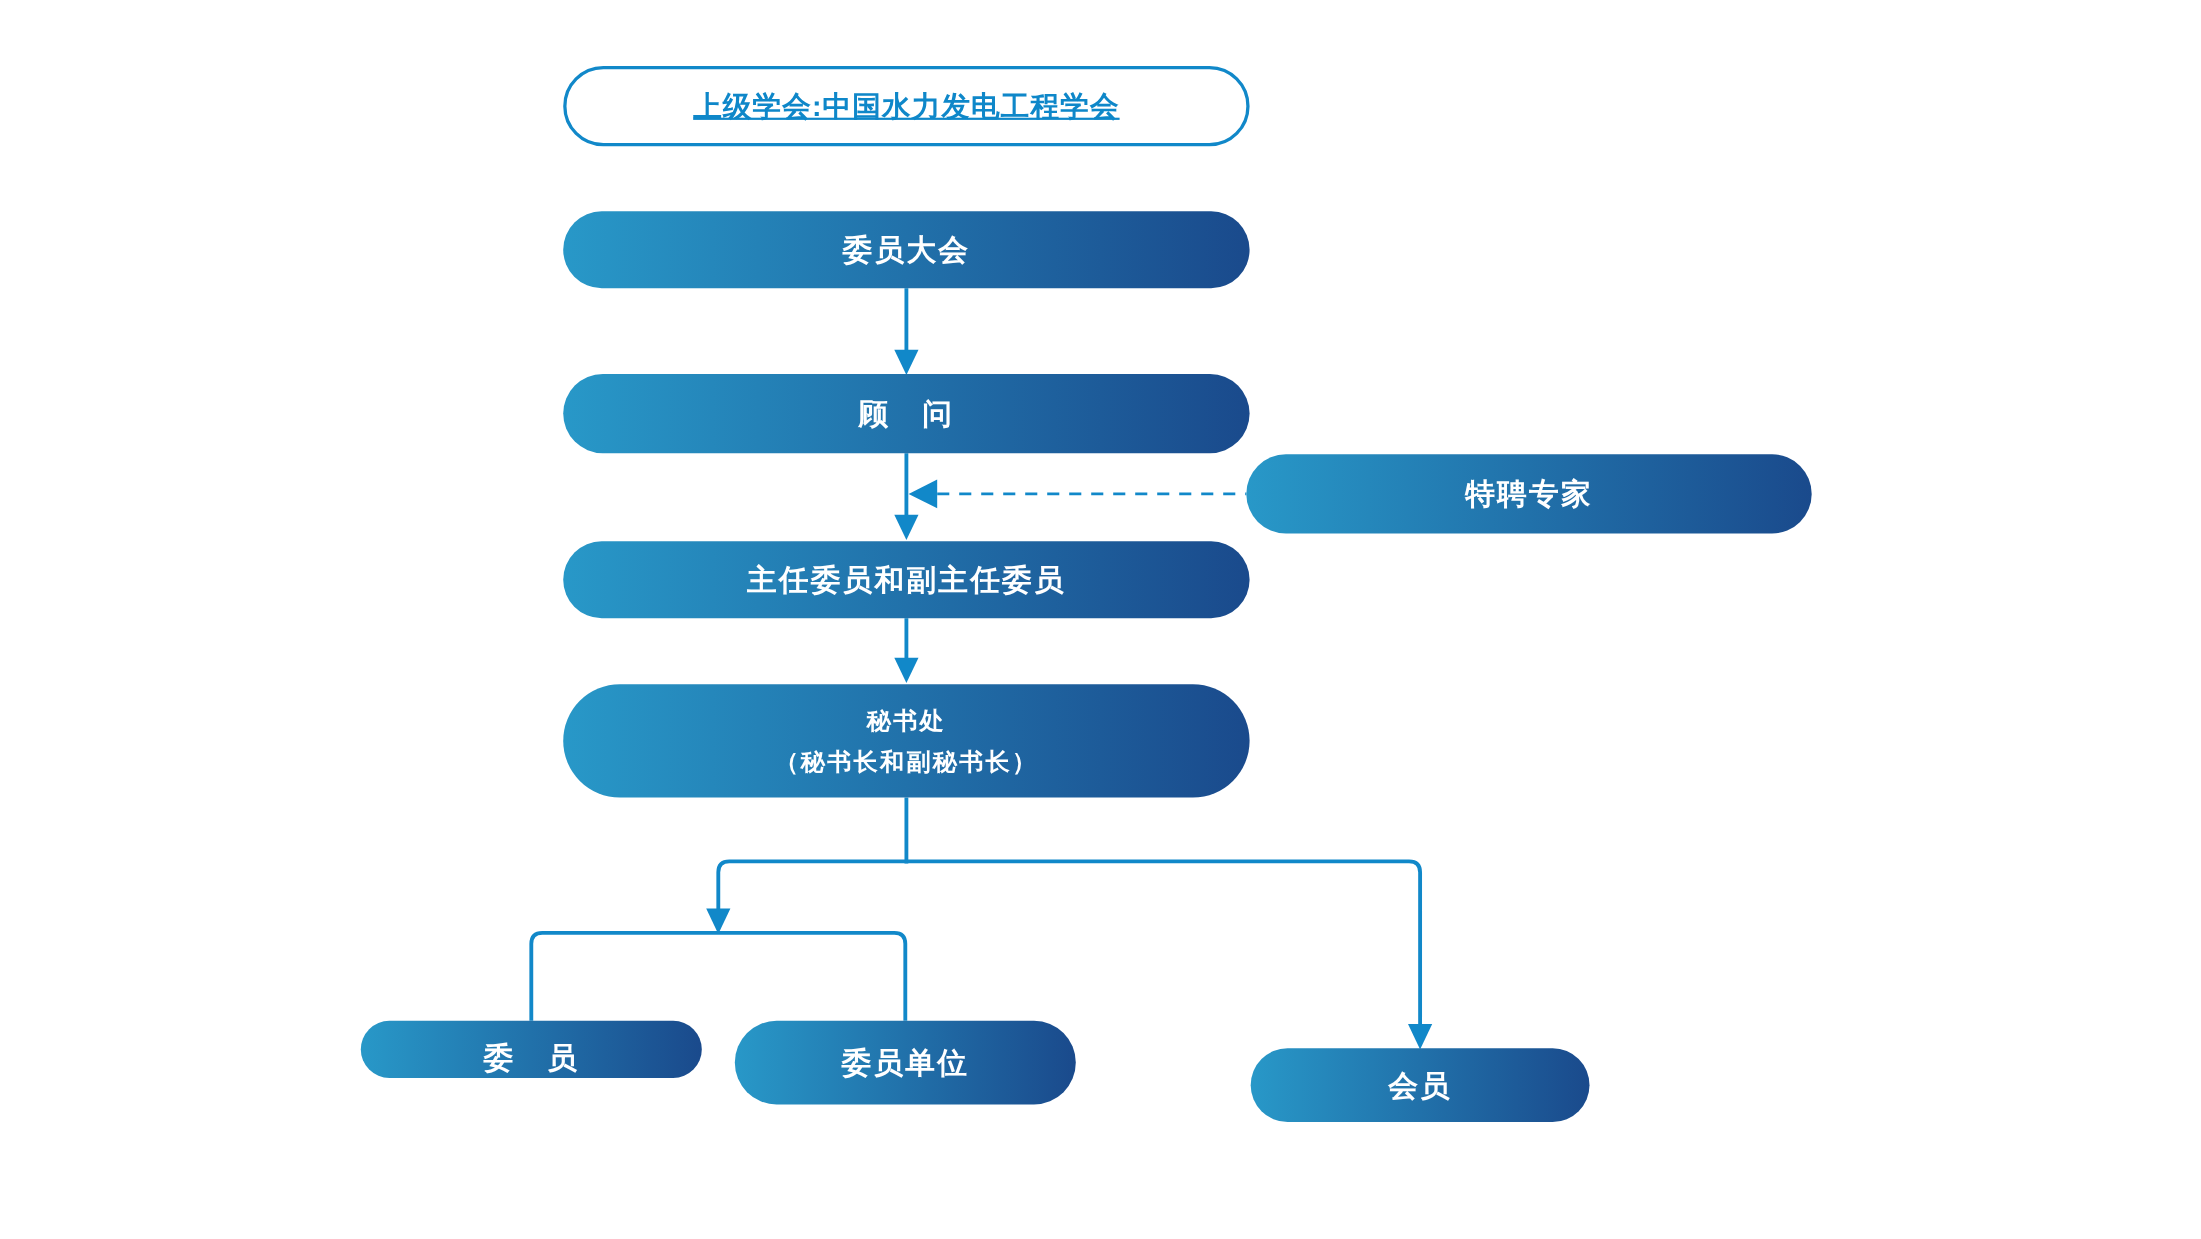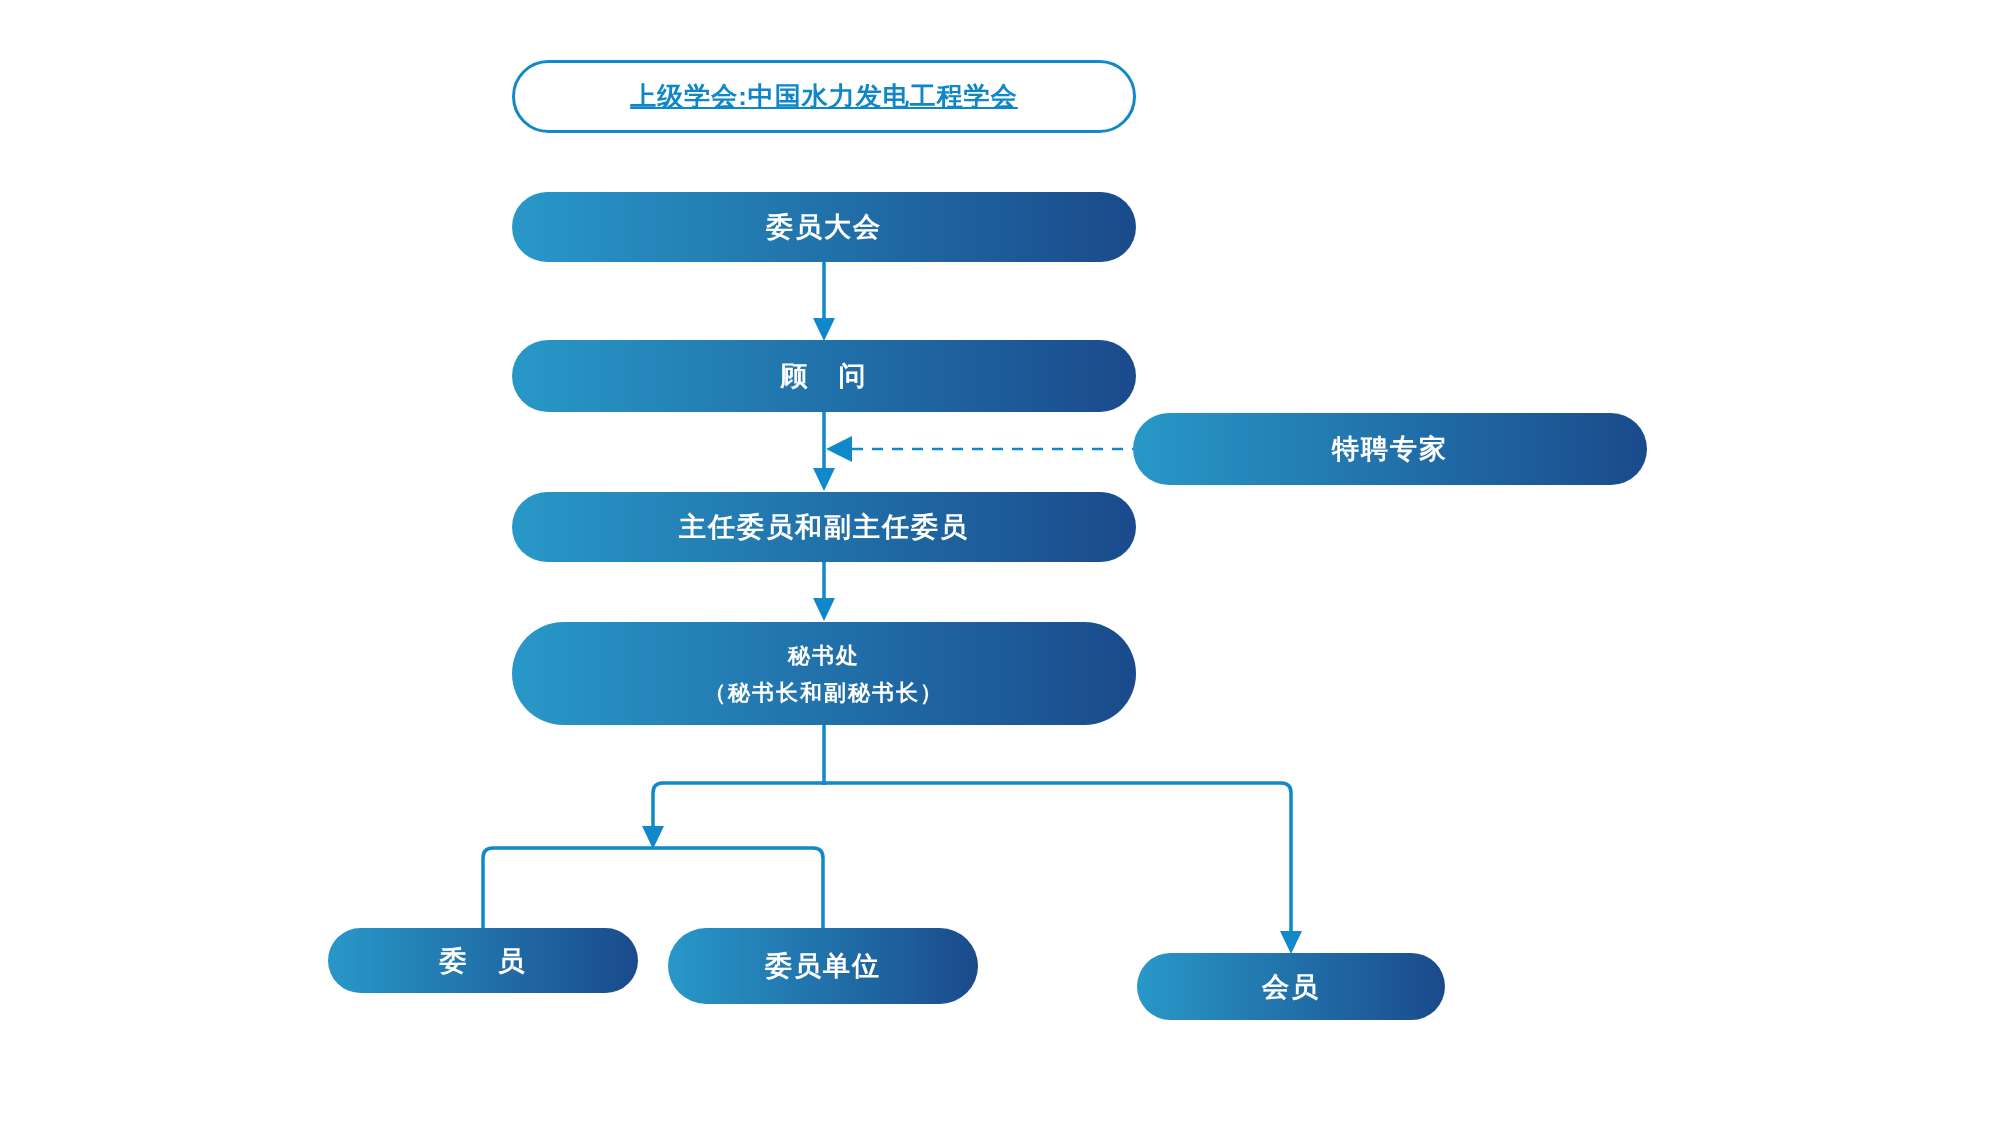--- a/index.html
+++ b/index.html
@@ -101,21 +101,21 @@
 
   <div class="pill" style="left:512px;top:492px;width:624px;height:70px;">
     <span>主任委员和副主任委员</span>
   </div>
 
   <div class="pill pill-multiline" style="left:512px;top:622px;width:624px;height:103px;">
     <span>秘书处</span>
     <span>（秘书长和副秘书长）</span>
   </div>
 
-  <div class="pill" style="left:328px;top:928px;width:310px;height:65px;">
+  <div class="pill" style="left:328px;top:928px;width:310px;height:52px;align-items:flex-end;">
     <span>委　员</span>
   </div>
 
   <div class="pill" style="left:668px;top:928px;width:310px;height:76px;">
     <span>委员单位</span>
   </div>
 
   <div class="pill" style="left:1137px;top:953px;width:308px;height:67px;align-items:center;">
     <span>会员</span>
   </div>

